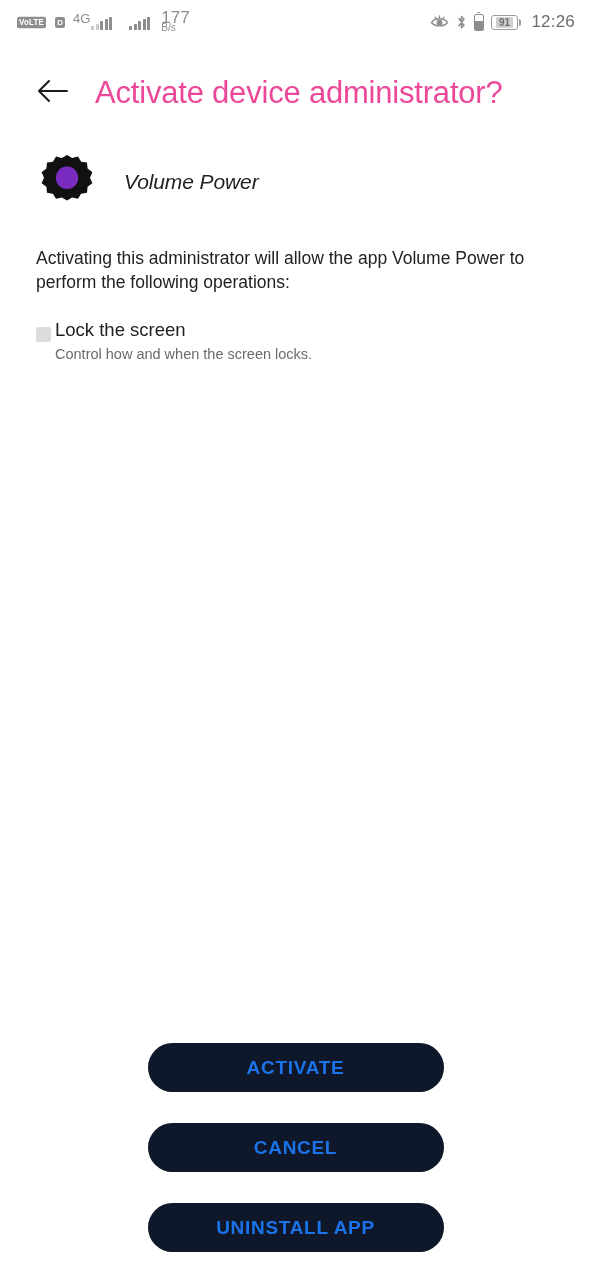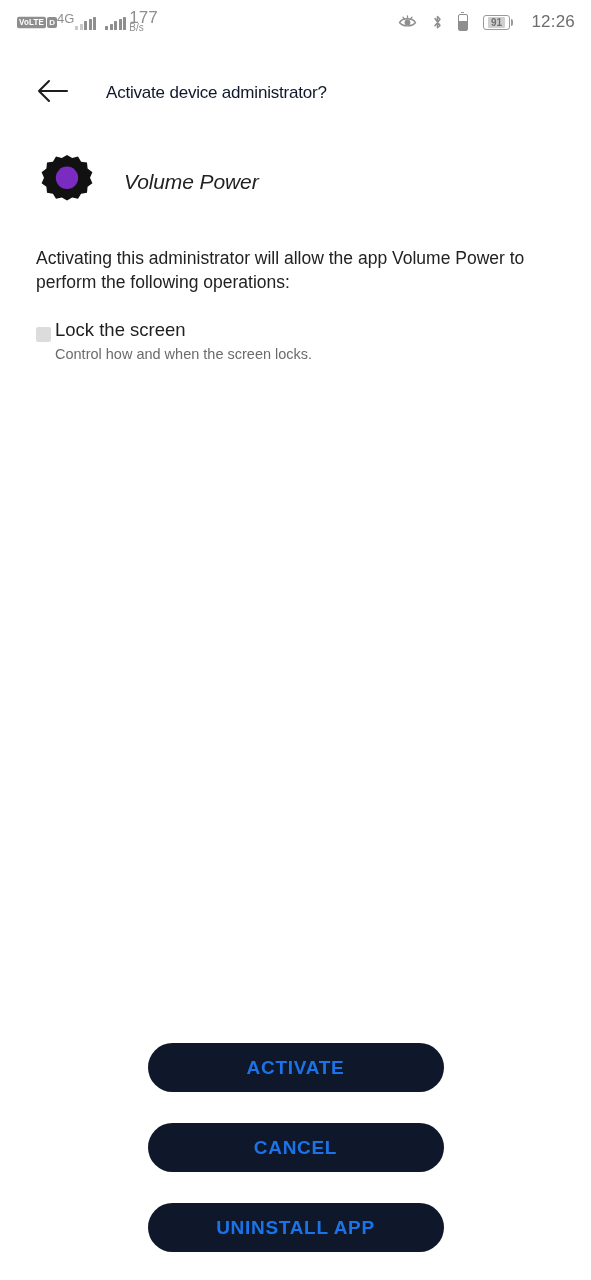--- a/index.html
+++ b/index.html
@@ -23,22 +23,22 @@
     align-items: center;
     justify-content: space-between;
     padding: 0 16px 0 17px;
     box-sizing: border-box;
     color: #8a8a8a;
   }
   .status-left, .status-right {
     display: flex;
     align-items: center;
   }
-  .status-left { gap: 0; }
-  .status-right { gap: 15px; }
+  .status-left { gap: 8px; }
+  .status-right { gap: 7px; }
 
   .volte-badge {
     background: #8e8e8e;
     color: #ffffff;
     font-size: 8px;
     font-weight: bold;
     letter-spacing: .2px;
     padding: 1px 2px 1px 2px;
     border-radius: 2px;
     line-height: 9px;
@@ -170,23 +170,23 @@
   .back-btn {
     width: 40px;
     height: 40px;
     display: flex;
     align-items: center;
     justify-content: flex-start;
     cursor: pointer;
     flex: 0 0 auto;
   }
   .page-title {
-    font-size: 17px;
-    color: #0f172a;
-    margin-left: 30px;
+    font-size: 31px;
+    color: #ec4899;
+    margin-left: 19px;
     letter-spacing: -.2px;
     white-space: nowrap;
   }
 
   
   .app-row {
     display: flex;
     align-items: center;
     padding-left: 38px;
     margin-top: 28px;

